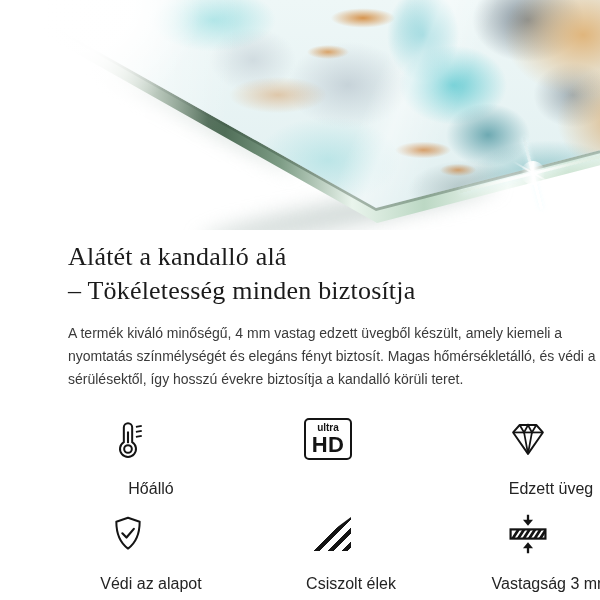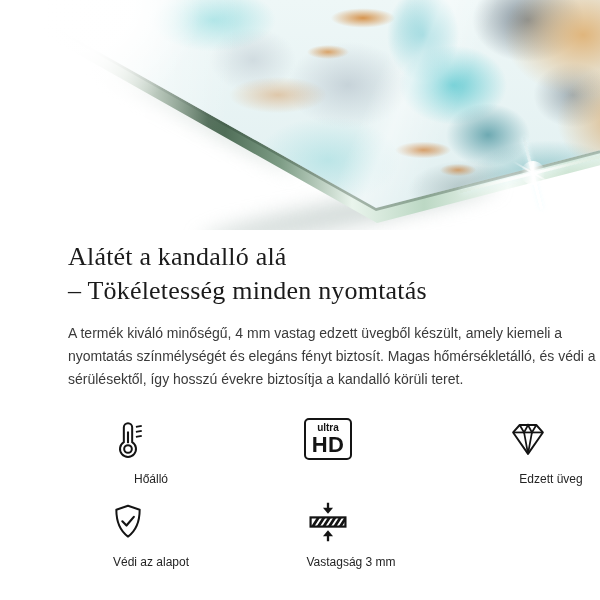--- a/index.html
+++ b/index.html
@@ -64,23 +64,23 @@
 
   
   .content{padding:0 40px;}
   .title{font-family:"Liberation Serif","DejaVu Serif",serif;font-weight:500;
         font-size:26px;line-height:34px;color:#1b1b1b;margin:10px 0 0;letter-spacing:0.2px;}
   .desc{font-size:14px;line-height:23px;color:#3a3a3a;margin:14px 0 0;width:532px;}
 
   
   .features{width:600px;margin:24px 0 0 -40px;display:grid;
         grid-template-columns:200px 200px 200px;row-gap:12px;}
-  .feature{display:flex;flex-direction:column;align-items:center;}
+  .feature{display:flex;flex-direction:column;align-items:center;gap:8px;}
   .icon-wrap{height:48px;display:flex;align-items:center;justify-content:center;}
-  .feature-label{margin-top:9px;font-size:12px;color:#242424;padding-left:46px;}
+  .feature-label{margin-top:9px;font-size:16px;color:#242424;padding-left:46px;}
   .icon-stroke{stroke:#141414;fill:none;}
   .uhd-box{width:44px;height:38px;border:2.6px solid #141414;border-radius:5px;
         display:flex;flex-direction:column;align-items:center;justify-content:center;
         line-height:1;color:#141414;background:#fff;}
   .uhd-top{font-size:10px;font-weight:700;}
   .uhd-bottom{font-size:22px;font-weight:800;margin-top:1px;letter-spacing:0.3px;}
   .stripes-tri{width:46px;height:34px;clip-path:polygon(100% 0,100% 100%,0 100%);
         background:repeating-linear-gradient(135deg,#141414 0 4px,rgba(0,0,0,0) 4px 10px);}
 </style>
 </head>
@@ -99,21 +99,21 @@
       <i class="beam-a"></i>
         <i class="beam-b"></i>
         <i class="beam-c"></i>
         <i class="core"></i>
     </div>
   </div>
 
   <div class="content">
     <h1 class="title">
       <span>Alátét a kandalló alá</span><br>
-      <span>– Tökéletesség minden nyomtatás</span>
+      <span>– Tökéletesség minden biztosítja</span>
     </h1>
 
     <p class="desc">A termék kiváló minőségű, 4 mm vastag edzett üvegből készült, amely kiemeli a nyomtatás színmélységét és elegáns fényt biztosít. Magas hőmérsékletálló, és védi a sérülésektől, így hosszú évekre biztosítja a kandalló körüli teret.</p>
 
     <div class="features">
 
       <div class="feature">
         <div class="icon-wrap">
           <svg width="40" height="42" viewBox="0 0 48 48">
             <path class="icon-stroke" stroke-width="2.4" d="M19 27.8 V10 a5 5 0 0 1 10 0 v17.8 a9.6 9.6 0 1 1 -10 0 Z"></path>
@@ -149,20 +149,26 @@
       <div class="feature">
         <div class="icon-wrap">
           <svg width="40" height="42" viewBox="0 0 48 48">
             <path class="icon-stroke" stroke-width="2.4" stroke-linejoin="round" d="M24 4.5 L38 9.3 C38 23.5 33.5 34.5 24 41.5 C14.5 34.5 10 23.5 10 9.3 Z"></path>
             <path class="icon-stroke" stroke-width="2.6" stroke-linecap="round" stroke-linejoin="round" d="M17.2 23.2 L22.2 28.2 L31 17.8"></path>
           </svg>
         </div>
         <div class="feature-label">Védi az alapot</div>
       </div>
 
+      <div class="feature">
+        <div class="icon-wrap">
+          <div class="stripes-tri"></div>
+        </div>
+        <div class="feature-label">Csiszolt élek</div>
+      </div>
 
       <div class="feature">
         <div class="icon-wrap">
           <svg width="44" height="44" viewBox="0 0 48 48">
             <defs>
                 <clipPath id="barclip">
                   <rect x="5" y="19" width="38" height="10"></rect>
                 </clipPath>
               </defs>
             <rect class="icon-stroke" stroke-width="2.4" x="5" y="19" width="38" height="10"></rect>

